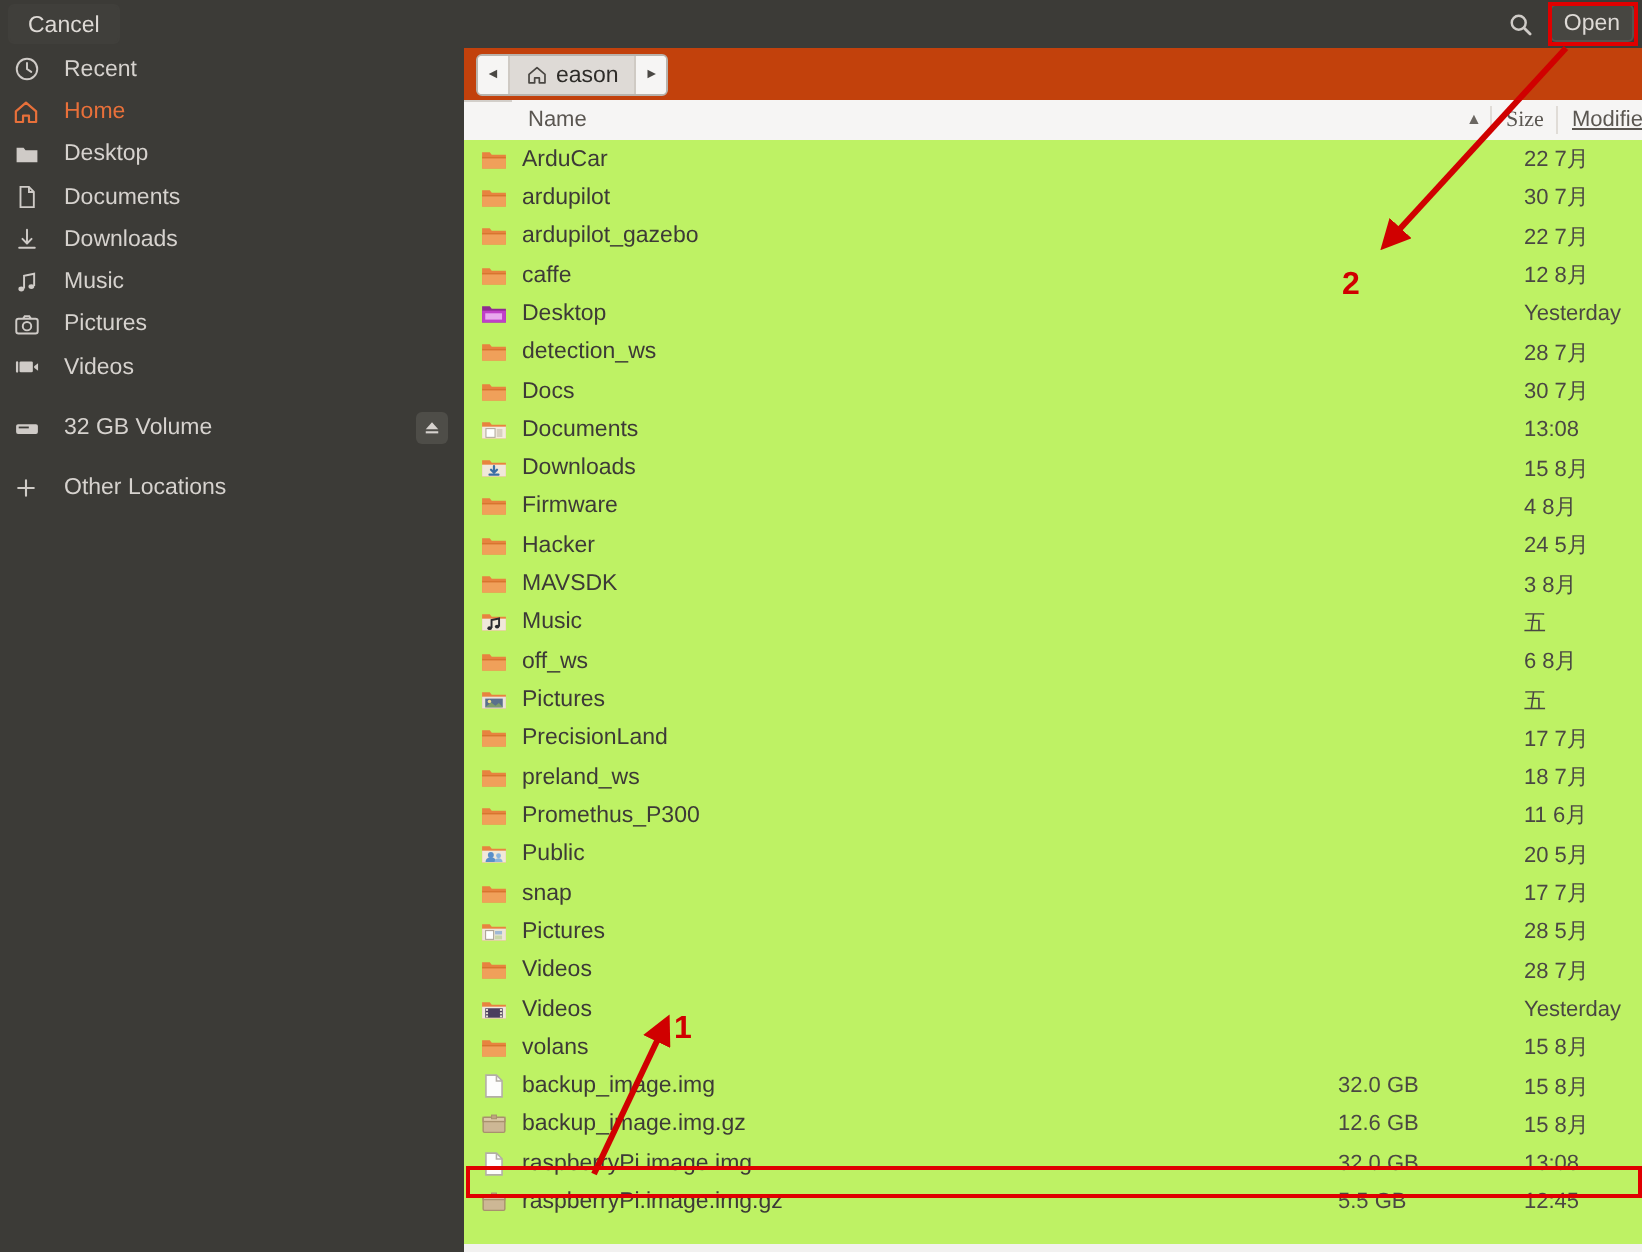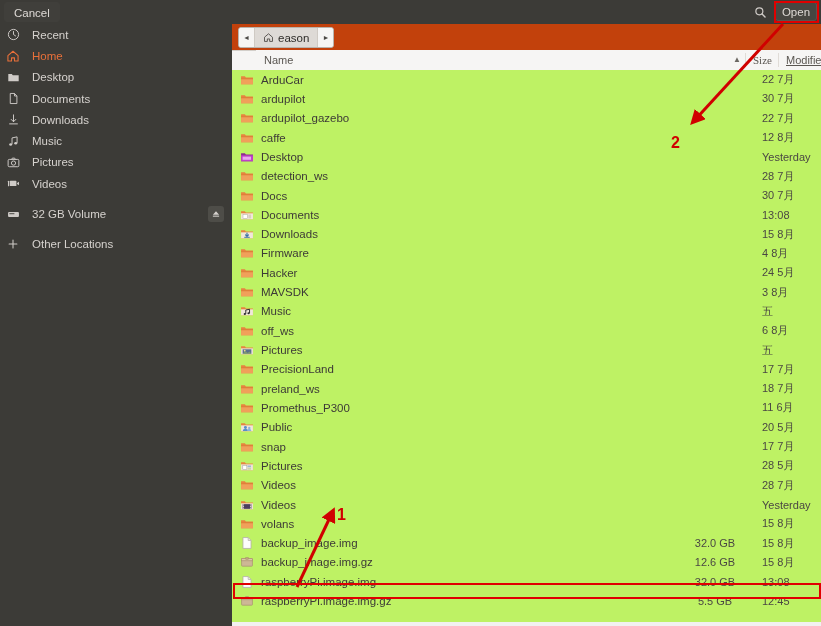--- a/index.html
+++ b/index.html
@@ -113,21 +113,21 @@
     position:relative;height:19.32px;
     display:flex;align-items:center;
     font-size:11.5px;color:#3b3835;
   }
   .row .ricon{
     width:14px;min-width:14px;height:14px;margin-left:8px;
     display:flex;align-items:center;justify-content:center;
   }
   .row .rname{padding-left:7px;white-space:nowrap;color:#3d3a37;}
   .row .rsize{
-    position:absolute;left:437px;width:92px;text-align:center;
+    position:absolute;left:437px;width:92px;text-align:left;
     color:#4a4743;font-size:11px;
   }
   .row .rmod{
     position:absolute;left:530px;width:88px;text-align:left;
     color:#4a4743;font-size:11px;
   }
 
   
   .bottombar{
     position:absolute;left:0;top:598px;width:589px;height:28px;

